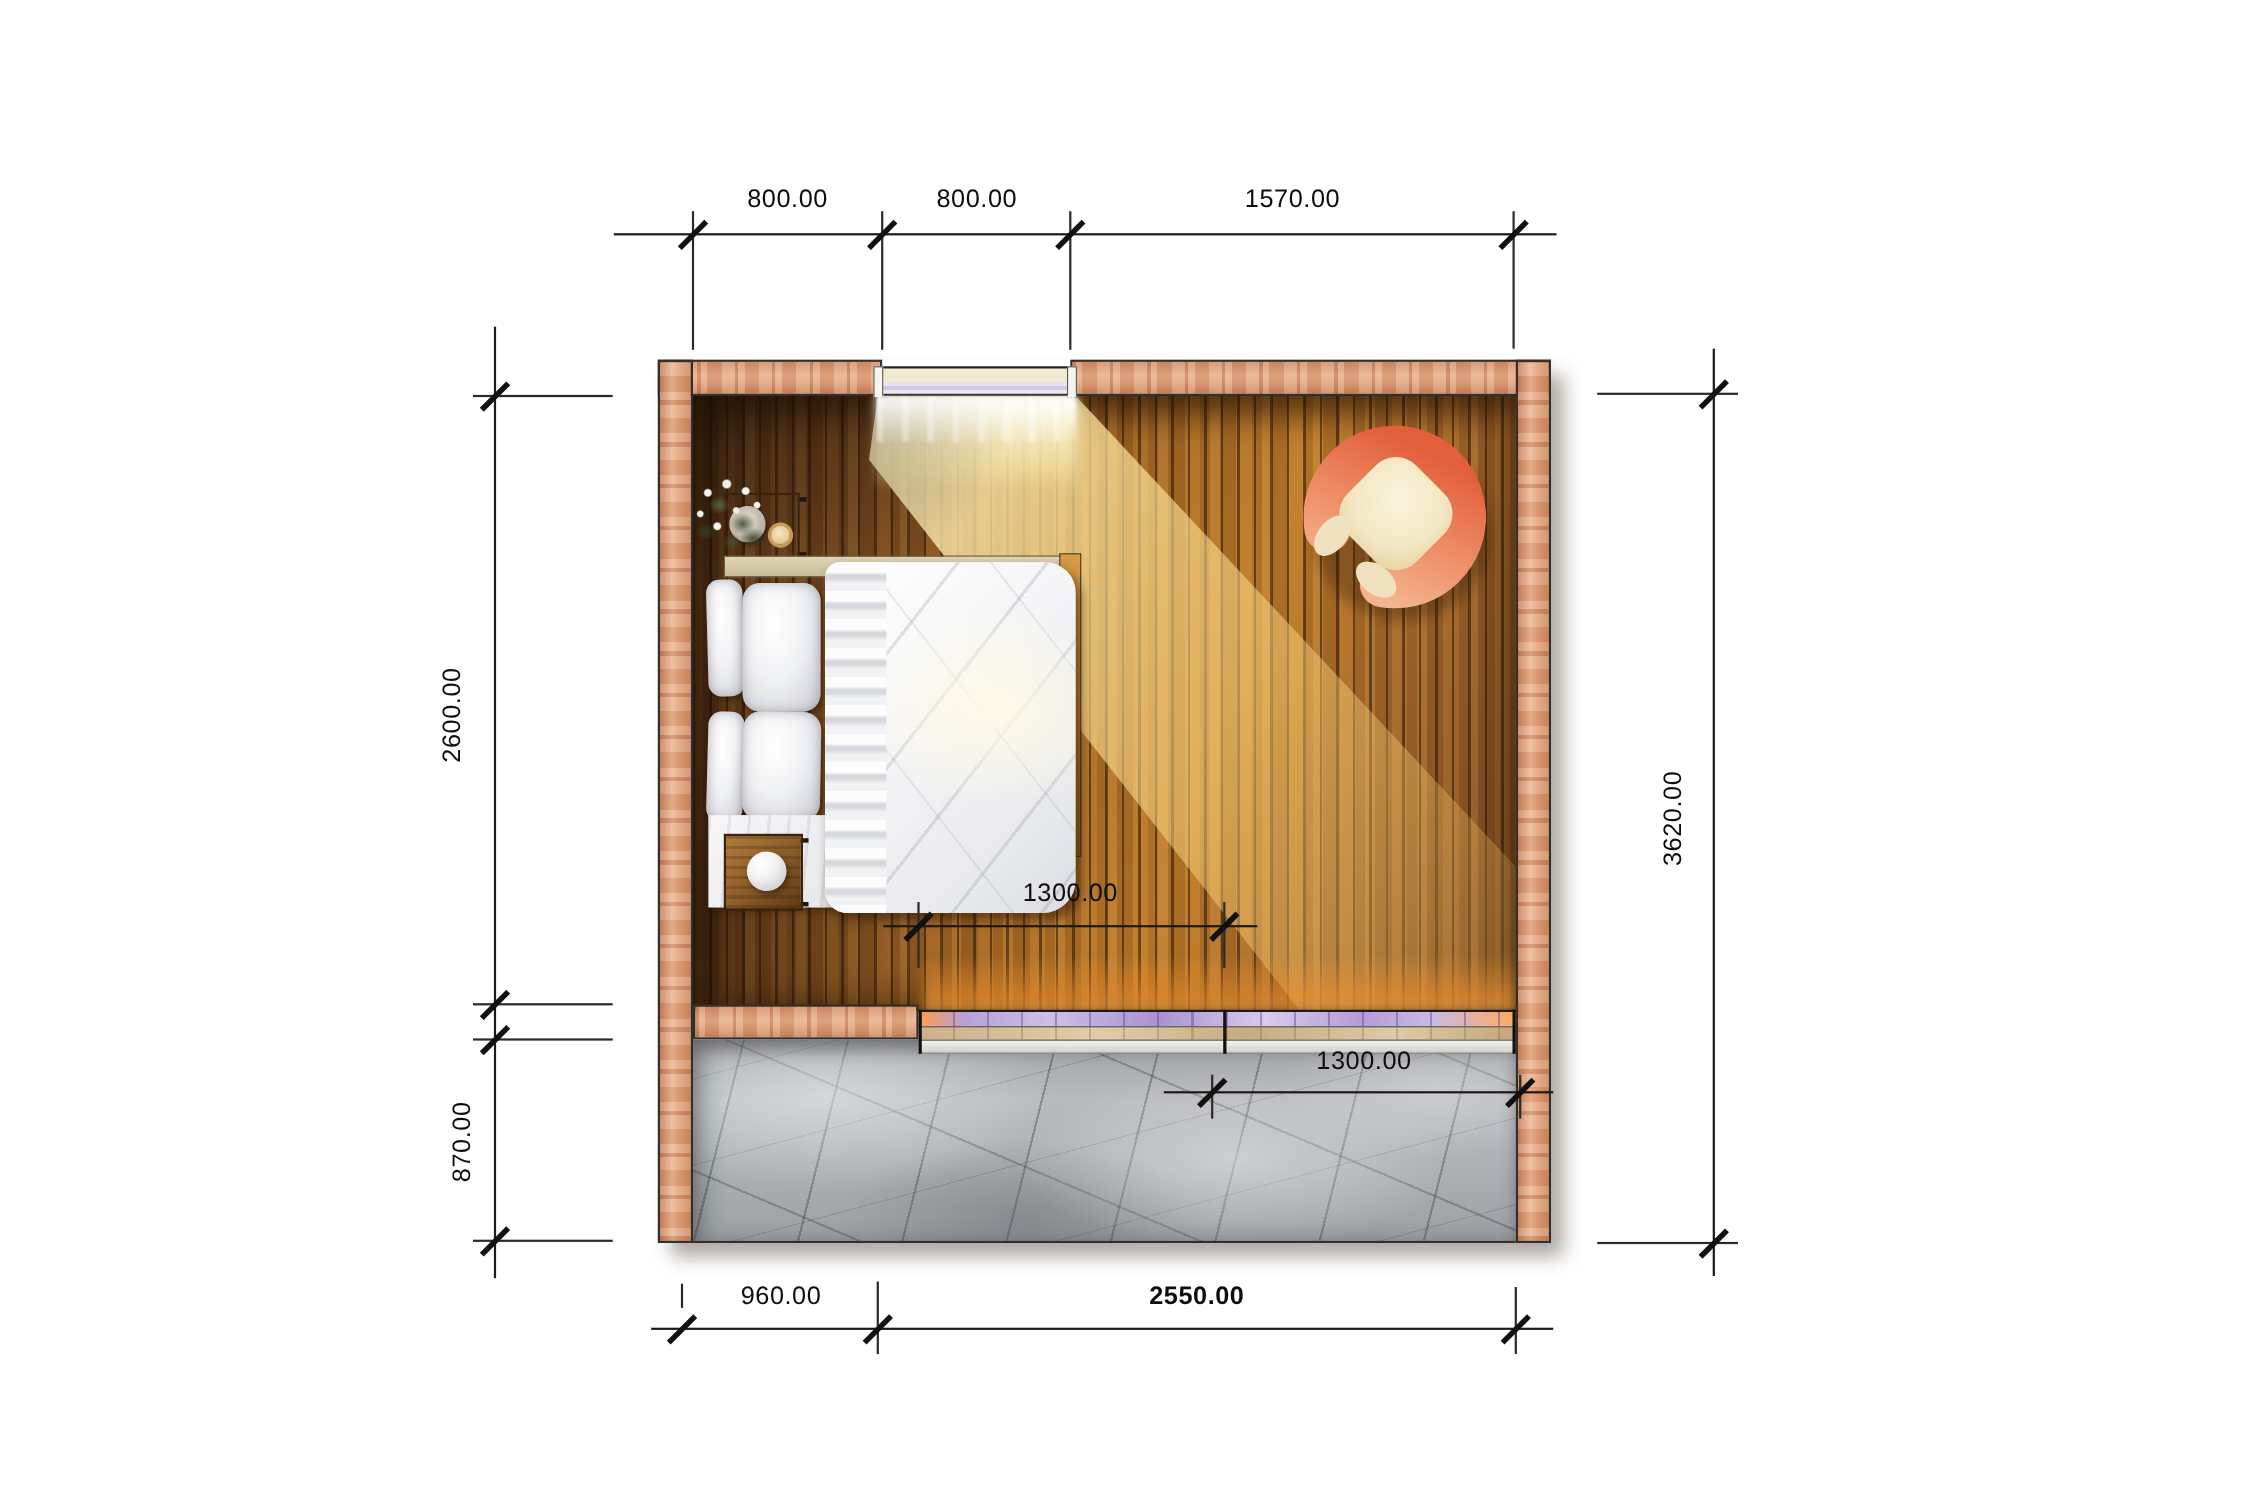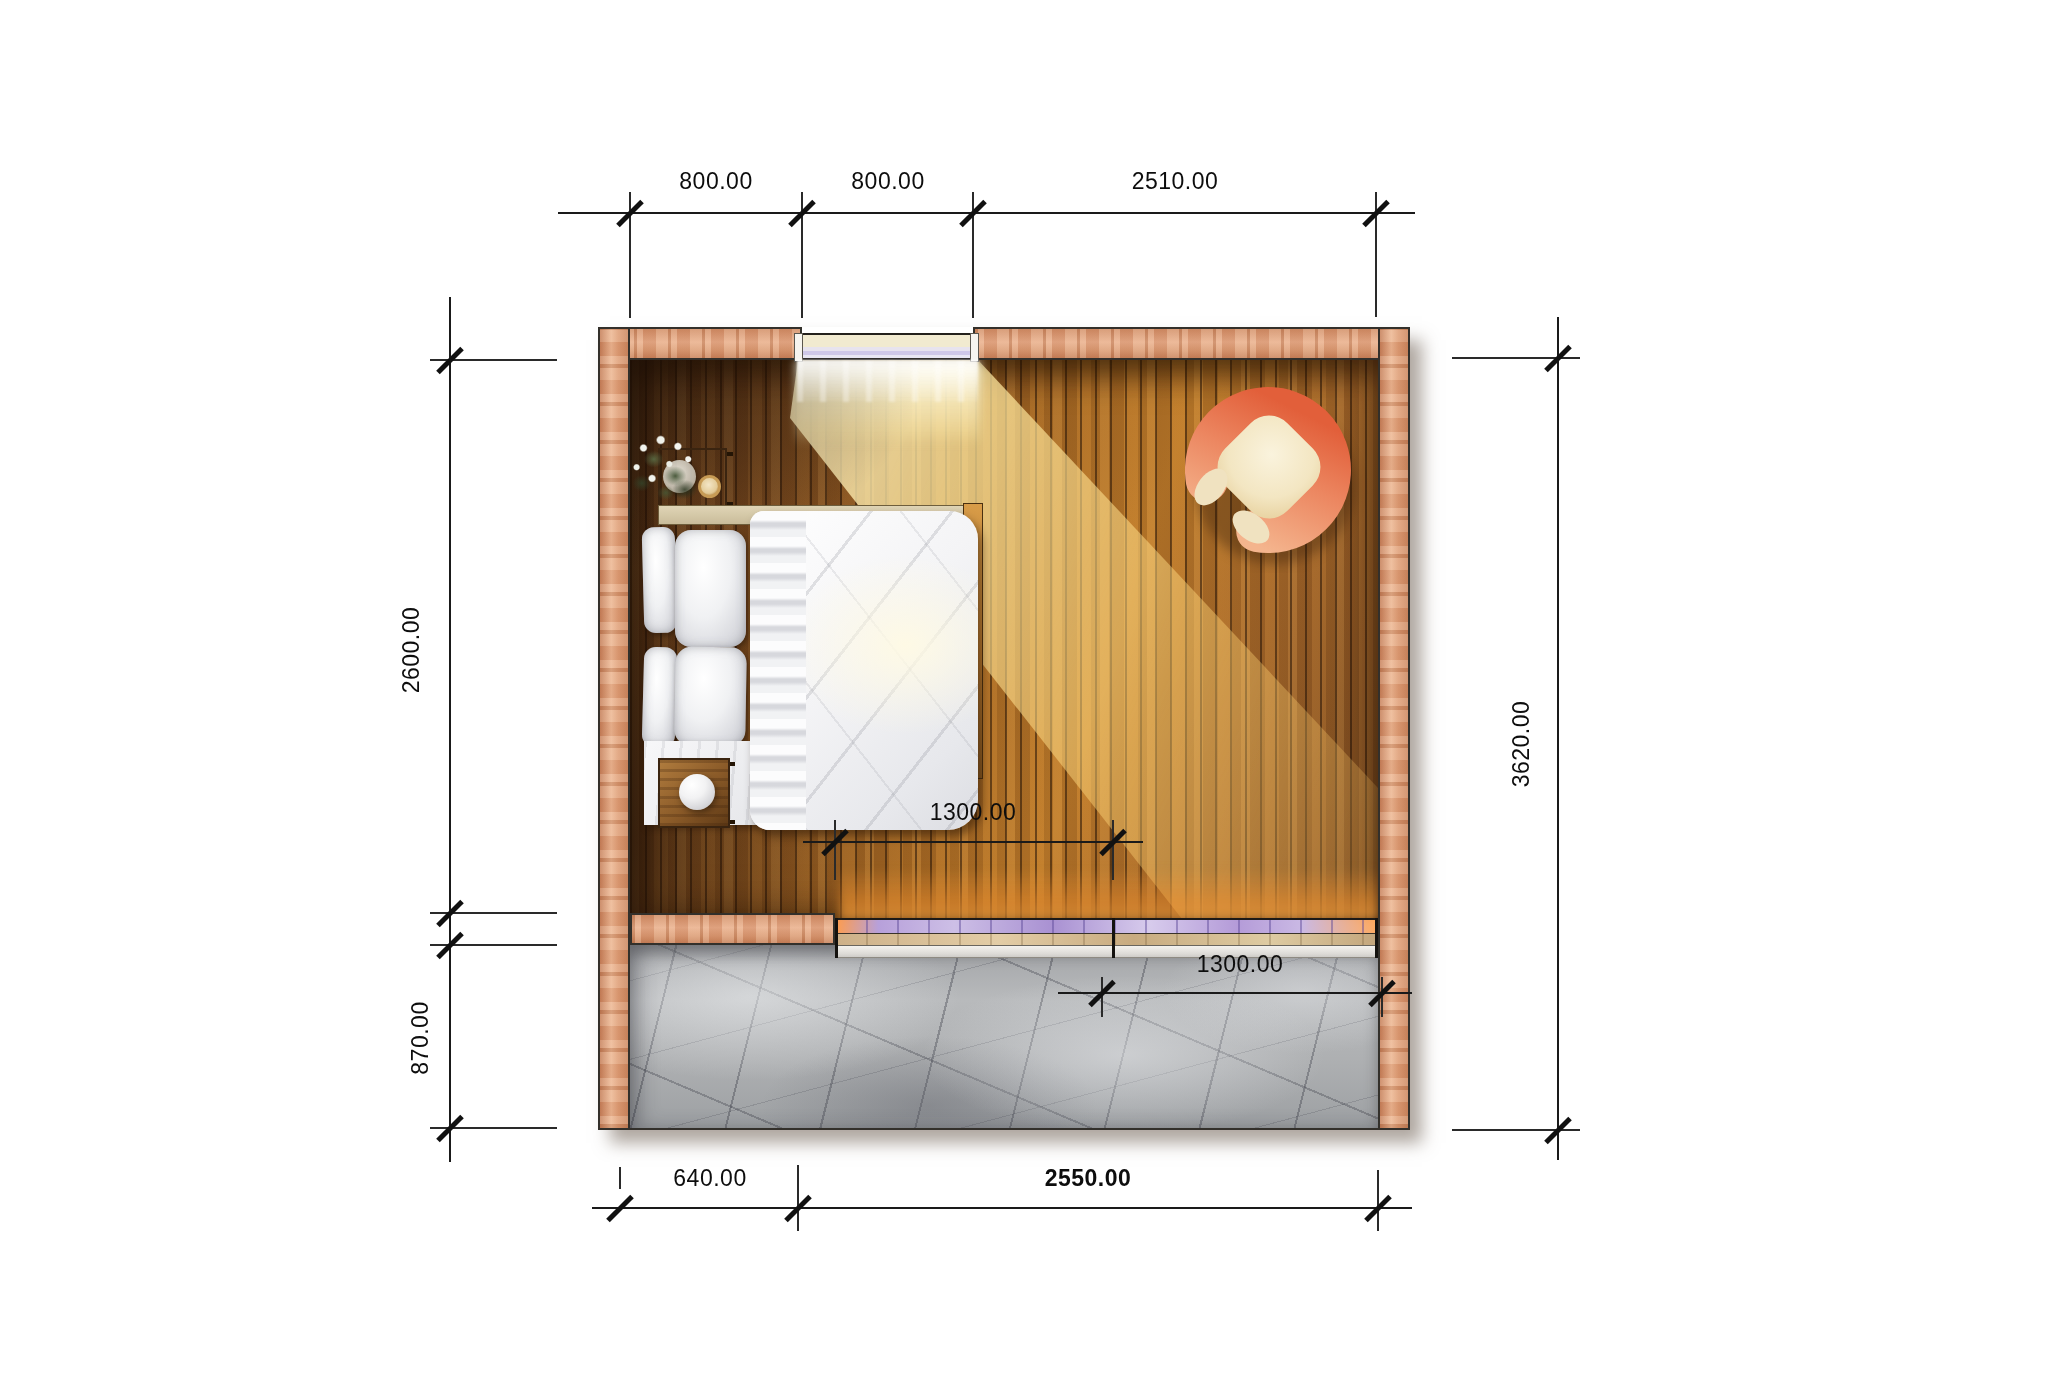--- a/index.html
+++ b/index.html
@@ -231,21 +231,21 @@
   <div class="ext" style="left:629px;top:192px;width:2px;height:126px;"></div>
   <div class="ext" style="left:801px;top:192px;width:2px;height:126px;"></div>
   <div class="ext" style="left:972px;top:192px;width:2px;height:126px;"></div>
   <div class="ext" style="left:1375px;top:192px;width:2px;height:125px;"></div>
   <div class="tick" style="left:630px;top:213px;"></div>
   <div class="tick" style="left:802px;top:213px;"></div>
   <div class="tick" style="left:973px;top:213px;"></div>
   <div class="tick" style="left:1376px;top:213px;"></div>
   <div class="dlab" style="left:716px;top:181px;">800.00</div>
   <div class="dlab" style="left:888px;top:181px;">800.00</div>
-  <div class="dlab" style="left:1175px;top:181px;">2510.00</div>
+  <div class="dlab" style="left:1175px;top:181px;">1570.00</div>
 
   <div class="dl" style="left:449px;top:297px;width:2px;height:865px;"></div>
   <div class="ext" style="left:430px;top:359px;width:127px;height:2px;"></div>
   <div class="ext" style="left:430px;top:912px;width:127px;height:2px;"></div>
   <div class="ext" style="left:430px;top:944px;width:127px;height:2px;"></div>
   <div class="ext" style="left:430px;top:1127px;width:127px;height:2px;"></div>
   <div class="tick" style="left:450px;top:360px;"></div>
   <div class="tick" style="left:450px;top:913px;"></div>
   <div class="tick" style="left:450px;top:945px;"></div>
   <div class="tick" style="left:450px;top:1128px;"></div>
@@ -259,21 +259,21 @@
   <div class="tick" style="left:1558px;top:1130px;"></div>
   <div class="dlab vert" style="left:1521px;top:744px;">3620.00</div>
 
   <div class="dl" style="left:592px;top:1207px;width:820px;height:2px;"></div>
   <div class="ext" style="left:619px;top:1167px;width:2px;height:22px;"></div>
   <div class="ext" style="left:797px;top:1165px;width:2px;height:66px;"></div>
   <div class="ext" style="left:1377px;top:1170px;width:2px;height:61px;"></div>
   <div class="tick" style="left:620px;top:1208px;"></div>
   <div class="tick" style="left:798px;top:1208px;"></div>
   <div class="tick" style="left:1378px;top:1208px;"></div>
-  <div class="dlab" style="left:710px;top:1178px;">640.00</div>
+  <div class="dlab" style="left:710px;top:1178px;">960.00</div>
   <div class="dlab" style="left:1088px;top:1178px;font-weight:bold;">2550.00</div>
 
   <div class="dl" style="left:803px;top:841px;width:340px;height:2px;"></div>
   <div class="ext" style="left:834px;top:820px;width:2px;height:60px;"></div>
   <div class="ext" style="left:1112px;top:820px;width:2px;height:60px;"></div>
   <div class="tick" style="left:835px;top:842px;"></div>
   <div class="tick" style="left:1113px;top:842px;"></div>
   <div class="dlab" style="left:973px;top:812px;">1300.00</div>
 
   <div class="dl" style="left:1058px;top:992px;width:354px;height:2px;"></div>

